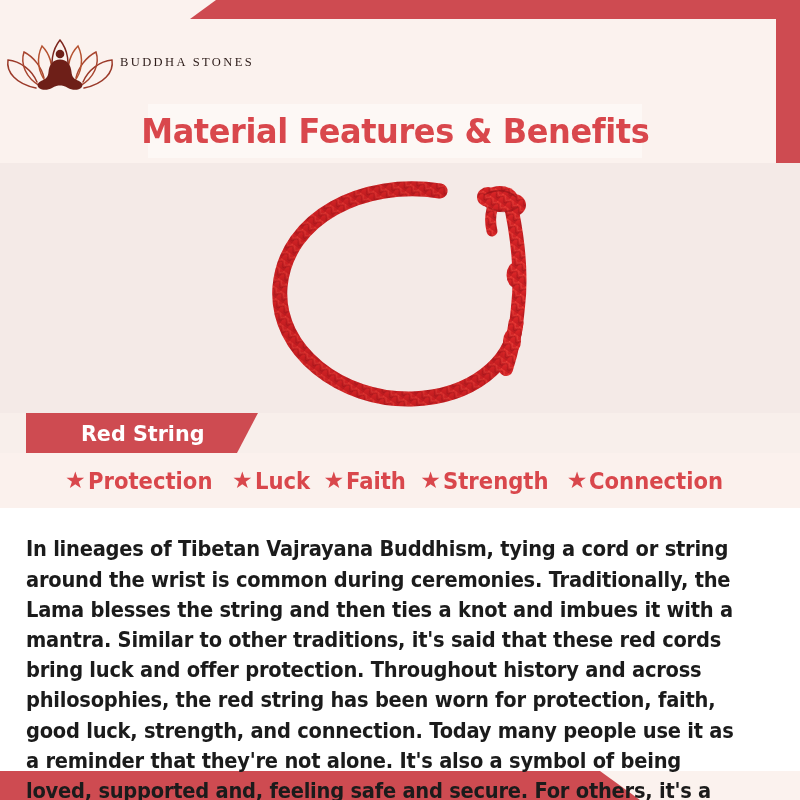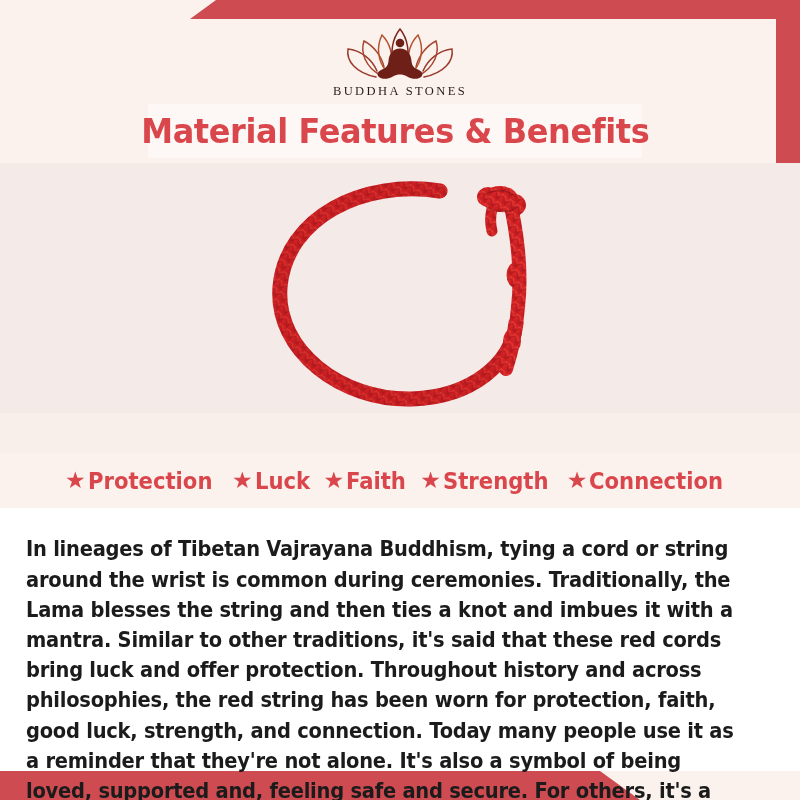--- a/index.html
+++ b/index.html
@@ -61,21 +61,21 @@
   }
 
   
   .logo-zone {
     position: absolute;
     top: 19px;
     left: 0;
     width: 800px;
     height: 86px;
     display: flex;
-    flex-direction: column;
+    flex-direction: row;
     align-items: center;
     justify-content: flex-start;
   }
   .logo-mark {
     width: 120px;
     height: 62px;
     display: block;
     margin-top: 2px;
   }
   .logo-wordmark {
@@ -286,20 +286,23 @@
         <path d="M240,40 C250,34 264,34 272,42" fill="none" stroke="#8f1317" stroke-width="1.6" opacity="0.6"></path>
         <path d="M244,52 C254,58 266,58 274,52" fill="none" stroke="#8f1317" stroke-width="1.6" opacity="0.5"></path>
       </g>
 
       <ellipse cx="272" cy="120" rx="9.5" ry="13" fill="url(#braid)"></ellipse>
       <ellipse cx="268" cy="186" rx="9" ry="12" fill="url(#braid)"></ellipse>
     </svg>
   </div>
 
   <div class="ribbon-strip"></div>
+  <div class="ribbon">
+    <span class="ribbon-text">Red String</span>
+  </div>
 
   <div class="benefits-band"></div>
   <div class="benefits-row">
     <div class="benefit">
       <span class="star">★</span>
       <span class="benefit-label">Protection</span>
     </div>
     <div class="benefit">
       <span class="star">★</span>
       <span class="benefit-label">Luck</span>

